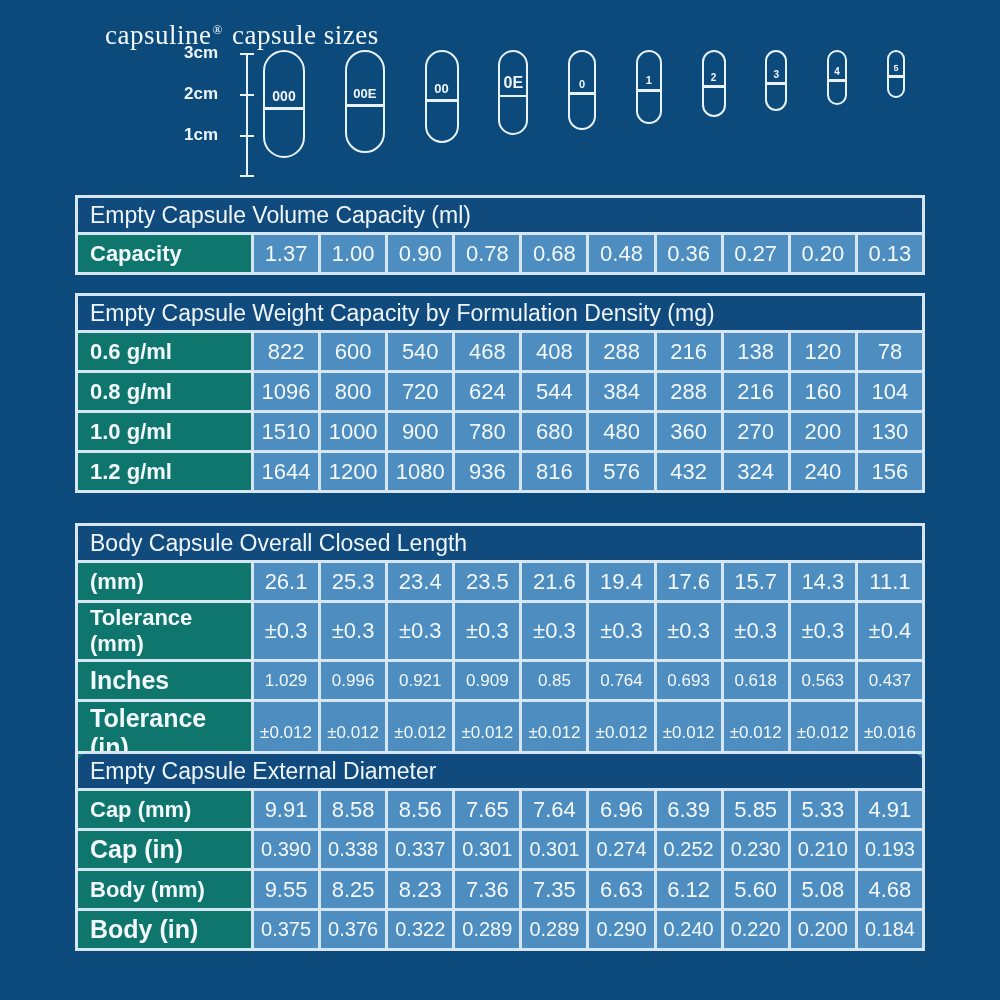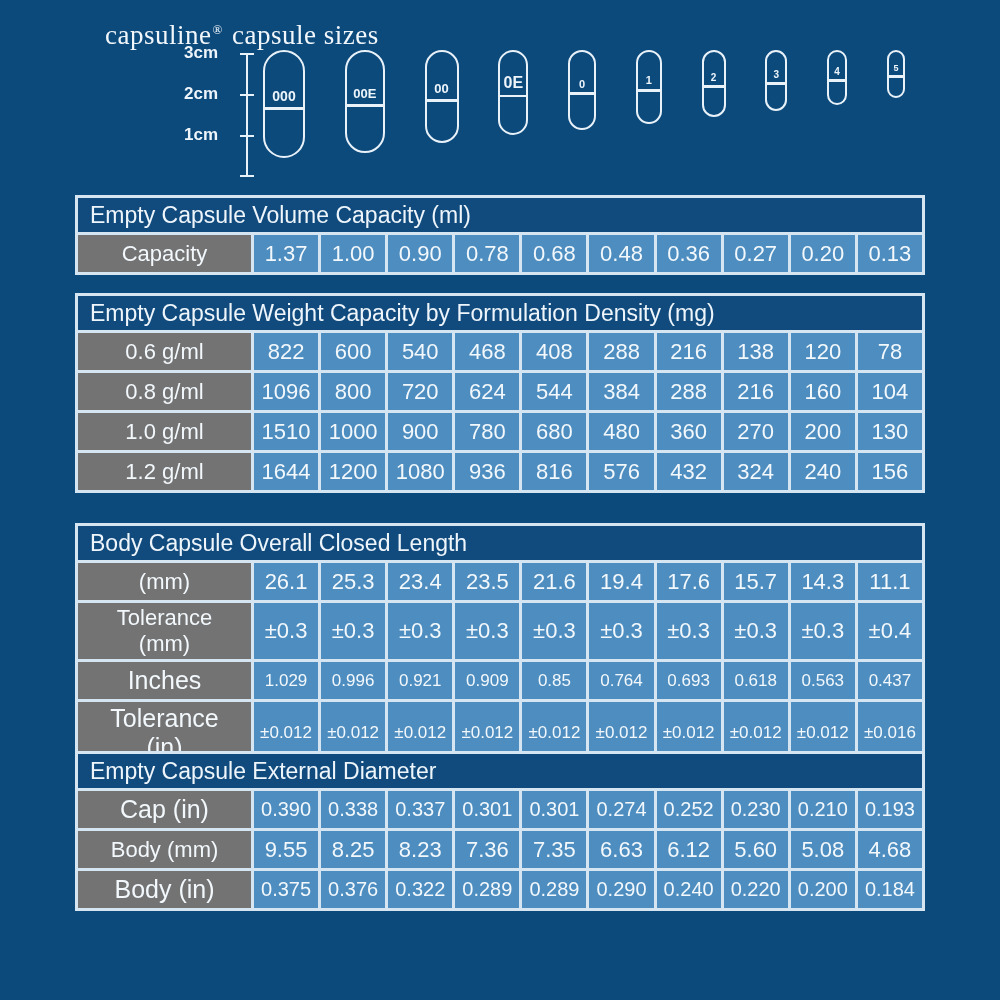--- a/index.html
+++ b/index.html
@@ -41,25 +41,25 @@
   .capsule .cap-num{
     position:absolute;left:0;right:0;bottom:48%;margin-bottom:2px;
     text-align:center;color:#eef5fb;font-weight:700;
   }
   
   .tbl{position:absolute;left:75px;width:850px;}
   .tbl table{width:100%;border-collapse:collapse;table-layout:fixed;}
   .tbl th,.tbl td{border:3px solid #d5e5f2;box-sizing:border-box;}
   .hdr{
     background:#114b7d;color:#eef5fb;text-align:left;
-    font-size:23px;font-weight:400;height:37px;padding:2px 12px;
+    font-size:23px;font-weight:400;height:37px;padding:2px 12px;border-radius:12px;
   }
   td.lbl{
-    background:#737373;color:#f2f8fc;text-align:center;
-    font-size:22px;padding:2px 12px;height:40px;
+    background:#0f766e;color:#f2f8fc;text-align:left;
+    font-size:22px;padding:2px 12px;height:40px;font-weight:bold;
   }
   td.val{
     background:#4e8dbf;color:#f2f8fc;text-align:center;
     font-size:22px;padding:0 2px;height:40px;
   }
   tr.md td.val{font-size:20px;}
   tr.sm td.val{font-size:17px;}
   tr.sm td.lbl,tr.md td.lbl{font-size:25px;}
   #t1{top:195px;} #t2{top:293px;} #t3{top:523px;} #t4{top:751px;}
 </style>
@@ -291,20 +291,33 @@
   <table>
     <colgroup>
         <col style="width:176px">
       </colgroup>
     <thead>
         <tr>
       <th class="hdr" colspan="11">Empty Capsule External Diameter</th>
     </tr>
       </thead>
     <tbody>
+        <tr class="lg">
+          <td class="lbl">Cap (mm)</td>
+          <td class="val">9.91</td>
+          <td class="val">8.58</td>
+          <td class="val">8.56</td>
+          <td class="val">7.65</td>
+          <td class="val">7.64</td>
+          <td class="val">6.96</td>
+          <td class="val">6.39</td>
+          <td class="val">5.85</td>
+          <td class="val">5.33</td>
+          <td class="val">4.91</td>
+        </tr>
         <tr class="md">
           <td class="lbl">Cap (in)</td>
           <td class="val">0.390</td>
           <td class="val">0.338</td>
           <td class="val">0.337</td>
           <td class="val">0.301</td>
           <td class="val">0.301</td>
           <td class="val">0.274</td>
           <td class="val">0.252</td>
           <td class="val">0.230</td>

